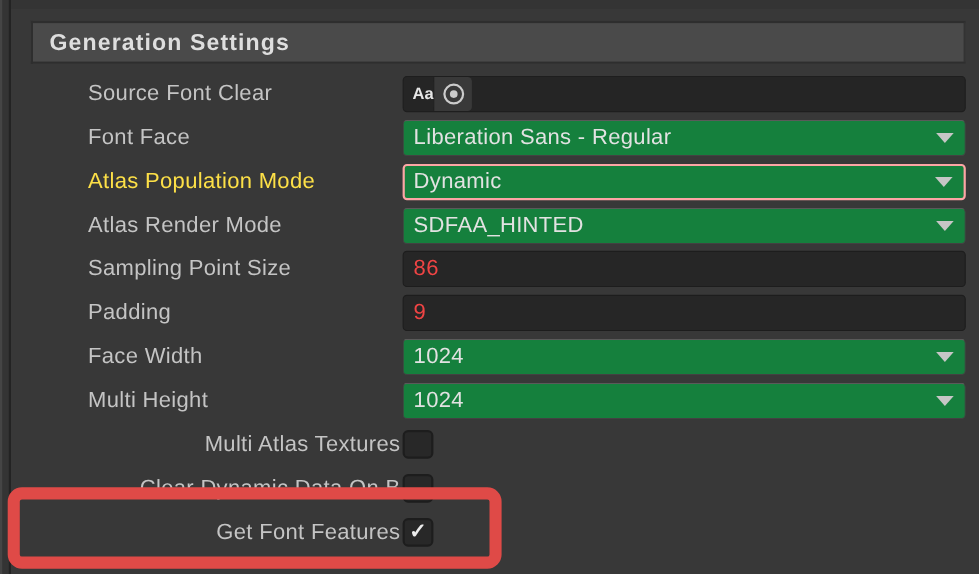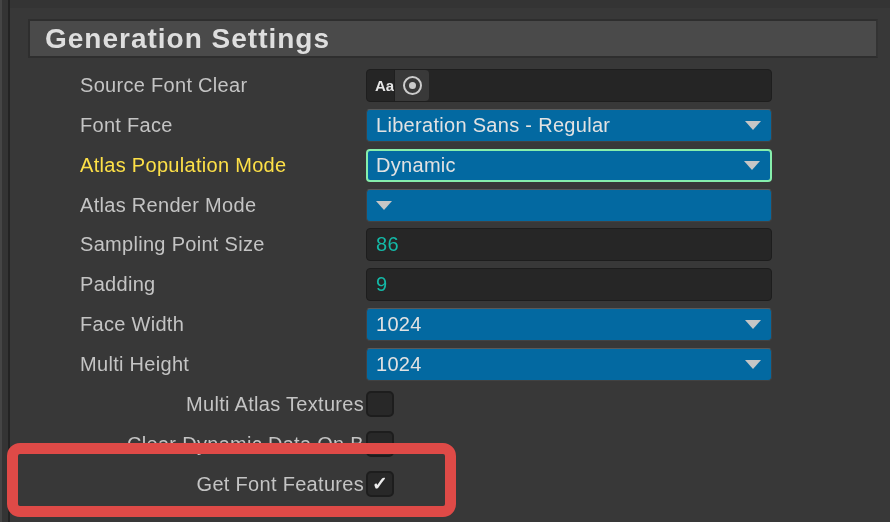--- a/index.html
+++ b/index.html
@@ -22,33 +22,33 @@
   }
   .header-bar {
     position: absolute; left: 28px; top: 19px; width: 850px; height: 39px;
     background: #4a4a4a;
     border: 2px solid #2e2e2e;
     border-right-color: #333333;
     display: flex; align-items: center;
     padding-left: 15px;
   }
   .header-bar .title {
-    font-size: 28px; font-weight: bold; color: #dedede; letter-spacing: 1px;
+    font-size: 21px; font-weight: bold; color: #dedede; letter-spacing: 1px;
   }
   .row { position: absolute; left: 0; width: 890px; }
   .row .label {
     position: absolute; left: 80px; top: 0; width: 284px;
     font-size: 20px; color: #c4c4c4; letter-spacing: 0.3px;
     white-space: nowrap; overflow: hidden;
     line-height: 33px;
   }
   .row .label.blue { color: #fde047; }
   .row.cb-row .label { line-height: 26px; text-align: right; }
   .field {
-    position: absolute; left: 366px; top: 0; width: 406px; height: 33px;
+    position: absolute; left: 366px; top: 0; width: 512px; height: 33px;
     border-radius: 4px;
   }
   .object-field {
     background: #252525;
     border: 1px solid #1e1e1e;
     display: flex; align-items: center;
   }
   .aa-glyph {
     font-size: 15px; font-weight: bold; color: #e6e6e6;
     margin-left: 8px; letter-spacing: 0px;
@@ -65,46 +65,46 @@
     display: flex; align-items: center; justify-content: center;
     cursor: pointer;
   }
   .picker-circle {
     width: 19px; height: 19px; border-radius: 50%;
     border: 2px solid #cccccc;
     display: flex; align-items: center; justify-content: center;
   }
   .picker-dot { width: 7px; height: 7px; border-radius: 50%; background: #cccccc; }
   .dropdown {
-    background: #0369a1;
+    background: #15803d;
     border: 1px solid #424242;
     border-top-color: #5a5a5a;
     display: flex; align-items: center;
     padding-left: 9px;
     cursor: pointer;
   }
-  .dropdown.focused { border: 2px solid #86efac; padding-left: 8px; }
+  .dropdown.focused { border: 2px solid #fca5a5; padding-left: 8px; }
   .dropdown .value {
     font-size: 20px; color: #e2e2e2; letter-spacing: 0.3px;
     white-space: nowrap; overflow: hidden; flex: 1;
   }
   .dd-arrow {
     width: 0; height: 0;
     border-left: 8px solid transparent;
     border-right: 8px solid transparent;
     border-top: 9px solid #c6c6c6;
     margin-right: 10px;
   }
   .text-input {
     background: #262626;
     border: 1px solid #1d1d1d;
     display: flex; align-items: center;
     padding-left: 9px;
   }
-  .text-input .value { font-size: 20px; color: #14b8a6; letter-spacing: 0.3px; }
+  .text-input .value { font-size: 20px; color: #ef4444; letter-spacing: 0.3px; }
   .checkbox {
     position: absolute; left: 366px; top: 0;
     width: 28px; height: 26px;
     background: #282828;
     border: 2px solid #1d1d1d;
     border-radius: 5px;
     display: flex; align-items: center; justify-content: center;
     cursor: pointer;
   }
   .checkbox .check {
@@ -154,20 +154,21 @@
   <div class="label blue">Atlas Population Mode</div>
   <div class="field dropdown focused">
     <span class="value">Dynamic</span>
     <span class="dd-arrow"></span>
   </div>
 </div>
 
 <div class="row" style="top:189px;">
   <div class="label">Atlas Render Mode</div>
   <div class="field dropdown">
+    <span class="value">SDFAA_HINTED</span>
     <span class="dd-arrow"></span>
   </div>
 </div>
 
 <div class="row" style="top:228px;">
   <div class="label">Sampling Point Size</div>
   <div class="field text-input">
     <span class="value">86</span>
   </div>
 </div>

